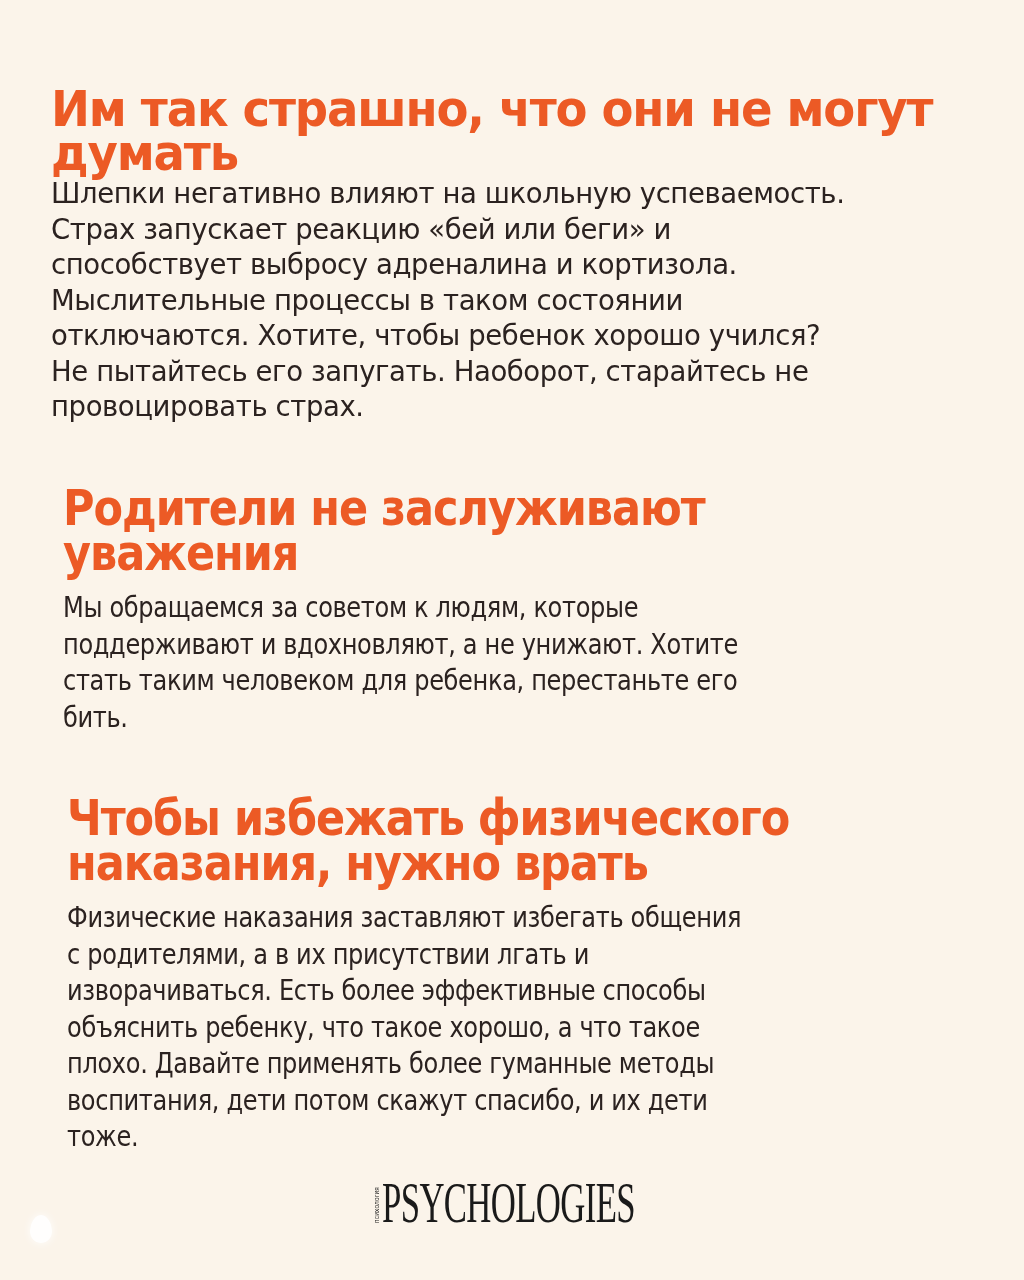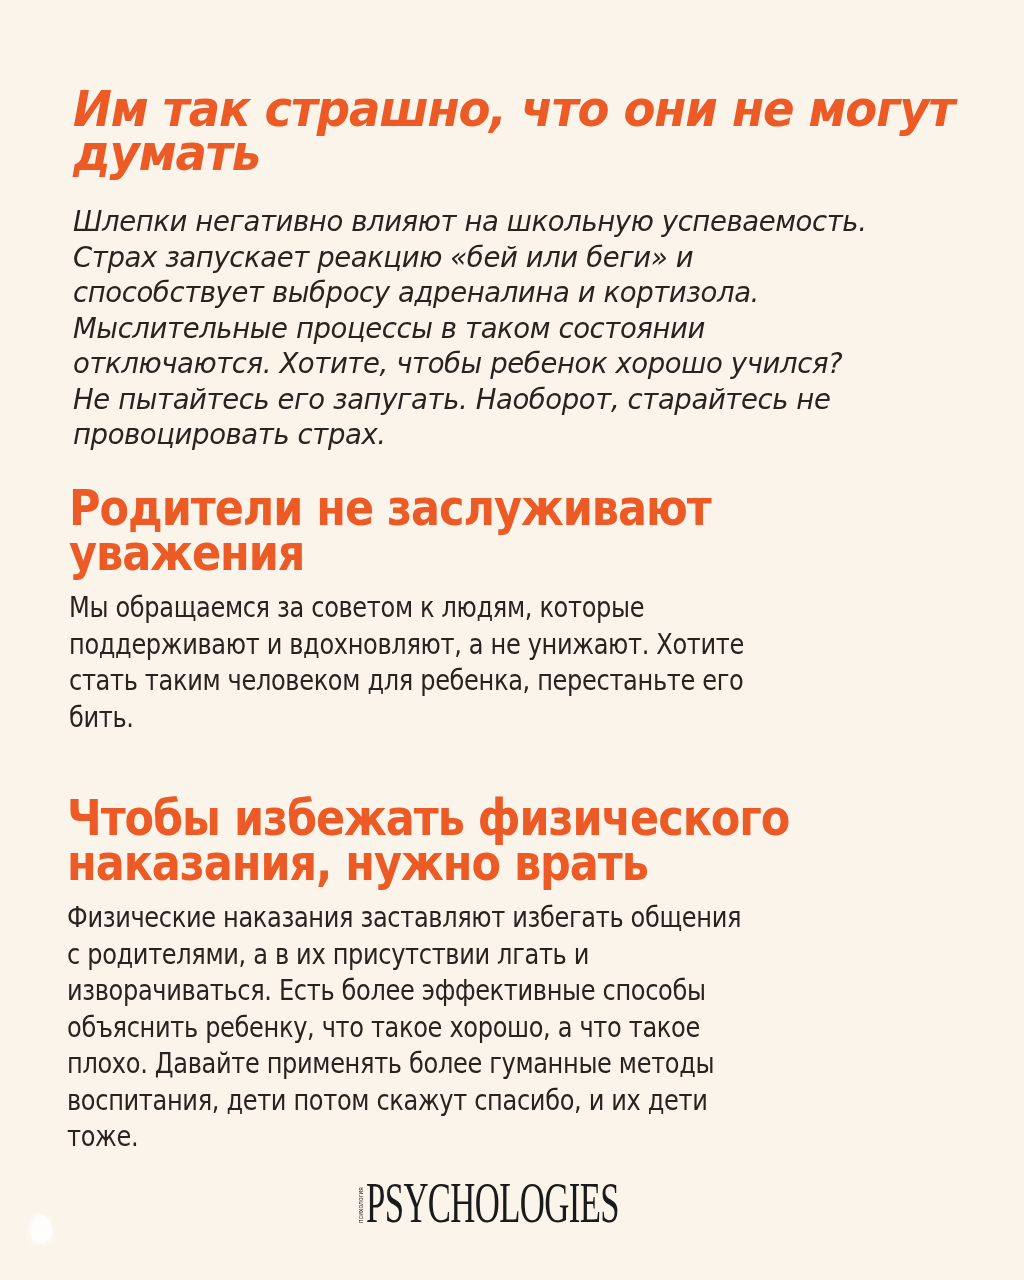--- a/index.html
+++ b/index.html
@@ -27,29 +27,29 @@
       color: #2b2220;
       font-family: "DejaVu Sans", sans-serif;
       font-size: 27.5px;
       line-height: 35.5px;
       letter-spacing: -0.4px;
       margin: 0;
       white-space: pre-line;
     }
     .narrow .heading { transform: scaleX(0.86); font-size: 50px; line-height: 45px; }
     .narrow .body-text { transform: scaleX(0.86); transform-origin: left top; font-size: 28px; line-height: 36.5px; width: 1000px; }
-    #s1 { top: 88px; left: 73px; font-style: italic; }
-    #s1 .body-text { margin-top: 28px; }
-    #s2 { top: 486px; left: 69px; }
+    #s1 { top: 88px; left: 51px; }
+    #s1 .body-text { margin-top: 0; }
+    #s2 { top: 486px; left: 63px; }
     #s2 .body-text { margin-top: 14px; }
     #s3 { top: 796px; left: 67px; }
     #s3 .body-text { margin-top: 14px; }
 
     .logo {
-      position: absolute; left: 357px; top: 1178px;
+      position: absolute; left: 373px; top: 1178px;
       display: flex; align-items: flex-end;
     }
     .logo-small {
       writing-mode: vertical-rl; transform: rotate(180deg);
       font-family: "Liberation Sans", sans-serif;
       font-size: 6.5px; color: #1a1a1a; letter-spacing: 0.2px;
       margin-right: 2px; height: 46px; text-align: center;
     }
     .logo-main {
       font-family: "Liberation Serif", serif;

